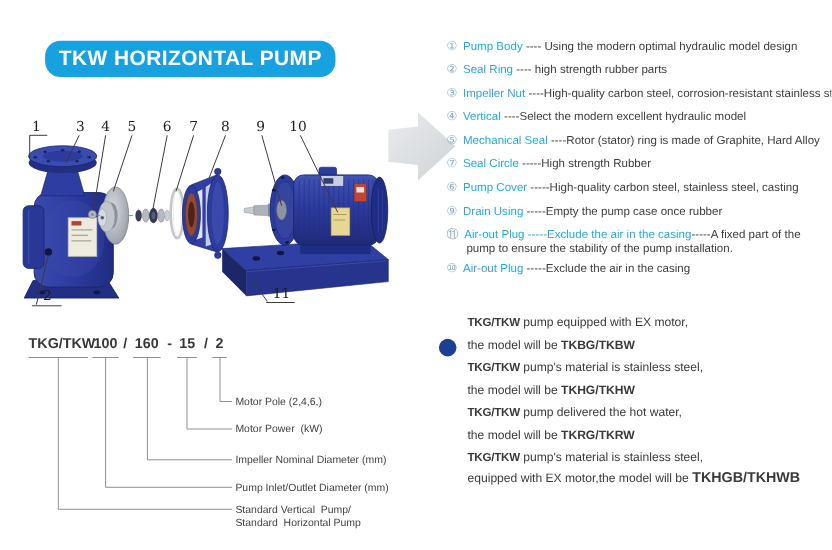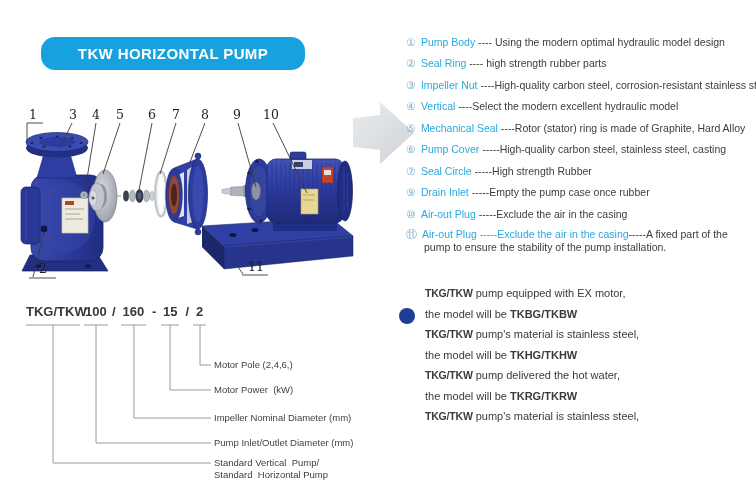--- a/index.html
+++ b/index.html
@@ -2,21 +2,21 @@
 <html><head>
 <meta charset="utf-8">
 <style>
   html,body{margin:0;padding:0;background:#fff;}
   .page{position:relative;width:756px;height:500px;background:#ffffff;overflow:hidden;
         font-family:"Liberation Sans",sans-serif;}
 
   
   .banner{position:absolute;left:41px;top:37px;width:264px;height:33px;background:#17a2df;
           border-radius:14px;display:flex;align-items:center;justify-content:center;}
-  .banner span{color:#ffffff;font-weight:bold;font-size:15px;letter-spacing:.4px;}
+  .banner span{color:#ffffff;font-weight:bold;font-size:19px;letter-spacing:.4px;}
 
   
   .diagram{position:absolute;left:0;top:95px;}
   .num-label{font-family:"DejaVu Serif",serif;font-size:12.5px;fill:#1d1d1d;}
 
   
   .parts-list{position:absolute;left:406px;top:32px;width:336px;font-size:10.5px;color:#3d3d3d;}
   .pl-item{white-space:nowrap;line-height:21.45px;height:21.45px;}
   .pl-item.wrap{white-space:normal;line-height:13.5px;height:auto;padding-top:3px;
                 padding-left:18px;text-indent:-18px;}
@@ -218,25 +218,25 @@
       <text class="num-label" x="256" y="176">11</text>
     </g>
   </svg>
 
   <div class="parts-list">
     <div class="pl-item"><span class="pl-num">①</span><span class="pl-name">Pump Body</span><span class="pl-desc"> ---- Using the modern optimal hydraulic model design</span></div>
     <div class="pl-item"><span class="pl-num">②</span><span class="pl-name">Seal Ring</span><span class="pl-desc"> ---- high strength rubber parts</span></div>
     <div class="pl-item"><span class="pl-num">③</span><span class="pl-name">Impeller Nut</span><span class="pl-desc"> ----High-quality carbon steel, corrosion-resistant stainless steel</span></div>
     <div class="pl-item"><span class="pl-num">④</span><span class="pl-name">Vertical</span><span class="pl-desc"> ----Select the modern excellent hydraulic model</span></div>
     <div class="pl-item"><span class="pl-num">⑤</span><span class="pl-name">Mechanical Seal</span><span class="pl-desc"> ----Rotor (stator) ring is made of Graphite, Hard Alloy</span></div>
+    <div class="pl-item"><span class="pl-num">⑦</span><span class="pl-name">Seal Circle</span><span class="pl-desc"> -----High strength Rubber</span></div>
     <div class="pl-item"><span class="pl-num">⑥</span><span class="pl-name">Pump Cover</span><span class="pl-desc"> -----High-quality carbon steel, stainless steel, casting</span></div>
-    <div class="pl-item"><span class="pl-num">⑦</span><span class="pl-name">Seal Circle</span><span class="pl-desc"> -----High strength Rubber</span></div>
-    <div class="pl-item"><span class="pl-num">⑨</span><span class="pl-name">Drain Inlet</span><span class="pl-desc"> -----Empty the pump case once rubber</span></div>
+    <div class="pl-item"><span class="pl-num">⑨</span><span class="pl-name">Drain Using</span><span class="pl-desc"> -----Empty the pump case once rubber</span></div>
+    <div class="pl-item wrap"><span class="pl-num">⑪</span><span class="pl-name">Air-out Plug -----Exclude the air in the casing</span><span class="pl-desc">-----A fixed part of the pump to ensure the stability of the pump installation.</span></div>
     <div class="pl-item"><span class="pl-num">⑩</span><span class="pl-name">Air-out Plug</span><span class="pl-desc"> -----Exclude the air in the casing</span></div>
-    <div class="pl-item wrap"><span class="pl-num">⑪</span><span class="pl-name">Air-out Plug -----Exclude the air in the casing</span><span class="pl-desc">-----A fixed part of the pump to ensure the stability of the pump installation.</span></div>
   </div>
 
   <svg class="model-svg" width="380" height="200" viewBox="0 0 380 200">
     <g>
       <text class="mc-code" x="26" y="18">TKG/TKW</text>
       <text class="mc-code" x="85" y="18">100</text>
       <text class="mc-code" x="112" y="18">/</text>
       <text class="mc-code" x="122.5" y="18">160</text>
       <text class="mc-code" x="152" y="18">-</text>
       <text class="mc-code" x="163" y="18">15</text>
@@ -267,15 +267,16 @@
 
   <div class="note-bullet" style="background:#1c3f94;"></div>
   <div class="notes">
     <div class="note-line"><span class="note-prefix">TKG/TKW</span><span> pump equipped with EX motor,</span></div>
     <div class="note-line"><span>the model will be </span><span class="note-model">TKBG/TKBW</span></div>
     <div class="note-line"><span class="note-prefix">TKG/TKW</span><span> pump's material is stainless steel,</span></div>
     <div class="note-line"><span>the model will be </span><span class="note-model">TKHG/TKHW</span></div>
     <div class="note-line"><span class="note-prefix">TKG/TKW</span><span> pump delivered the hot water,</span></div>
     <div class="note-line"><span>the model will be </span><span class="note-model">TKRG/TKRW</span></div>
     <div class="note-line gap-s"><span class="note-prefix">TKG/TKW</span><span> pump's material is stainless steel,</span></div>
+    <div class="note-line"><span>equipped with EX motor,the model will be </span><span class="note-model note-big">TKHGB/TKHWB</span></div>
   </div>
 
 </div>
 
 </body></html>

